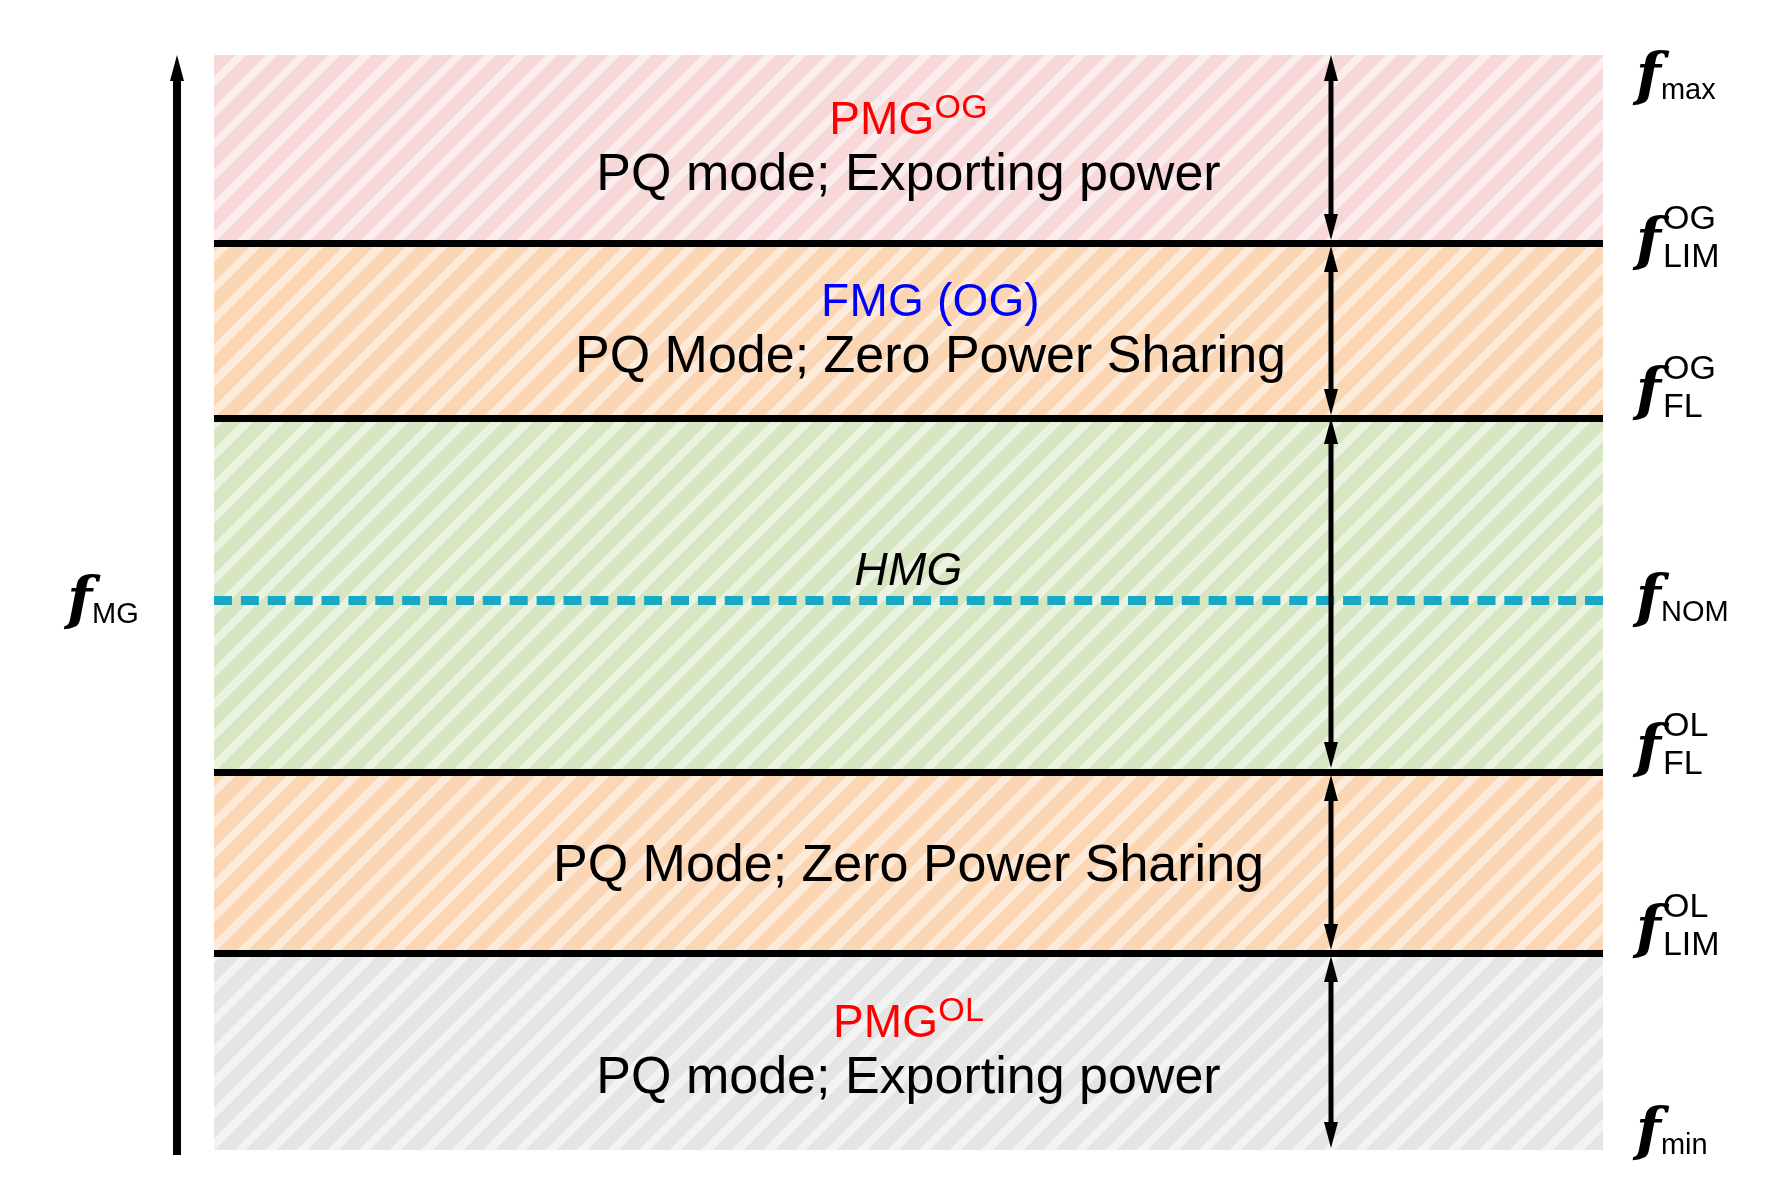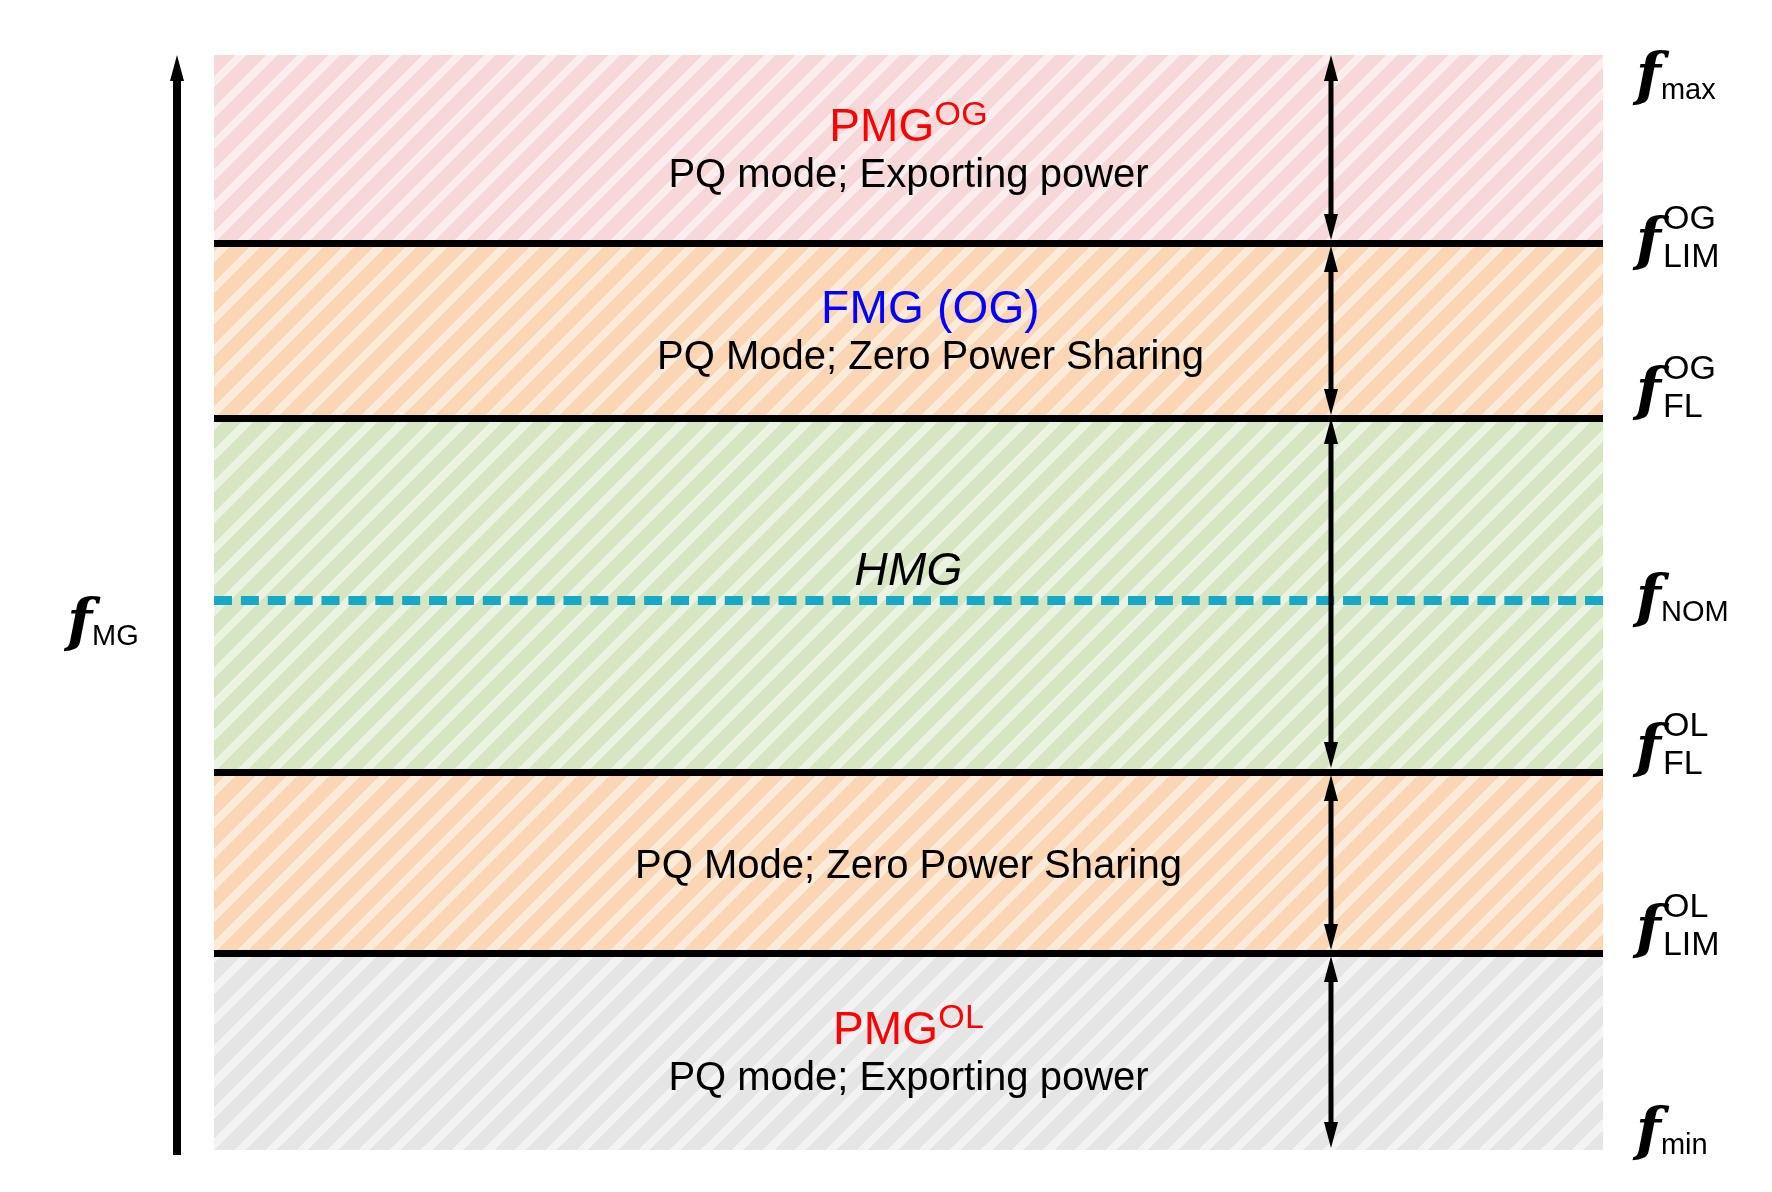--- a/index.html
+++ b/index.html
@@ -10,36 +10,36 @@
   
   .band{position:absolute;left:194px;width:1389px;
         box-sizing:border-box;overflow:hidden;}
   .band .hatch{position:absolute;inset:0;}
   .band .content{position:relative;width:100%;height:100%;
         display:flex;flex-direction:column;align-items:center;
         justify-content:center;}
 
   .lbl-top{font-size:46px;line-height:1.0;font-weight:400;letter-spacing:.2px;}
   .lbl-top .sup{font-size:34px;vertical-align:super;line-height:0;}
-  .lbl-sub{font-size:40px;line-height:1.15;color:#000;margin-top:2px;
+  .lbl-sub{font-size:52px;line-height:1.15;color:#000;margin-top:2px;
            white-space:nowrap;}
   .red{color:#ff0000;}
   .blue{color:#0000ff;}
   .blk{color:#000;}
 
   
   .sep{position:absolute;left:194px;width:1389px;height:7px;background:#000;}
 
   
   .dashline{position:absolute;left:194px;width:1389px;height:0;
             border-top:9px dashed #16a8c4;}
 
   
   .axis-v{position:absolute;left:150px;top:55px;width:14px;height:1100px;}
-  .axis-label{position:absolute;left:18px;top:586px;width:130px;
+  .axis-label{position:absolute;left:18px;top:564px;width:130px;
               text-align:center;font-size:56px;}
 
   
   .rlabel{position:absolute;left:1616px;font-size:56px;
           white-space:nowrap;color:#000;}
 
   
   .fv{font-family:"DejaVu Serif","Liberation Serif",serif;
       font-style:italic;font-weight:700;font-size:58px;}
   .sub{font-size:29px;font-family:"Liberation Sans",sans-serif;

